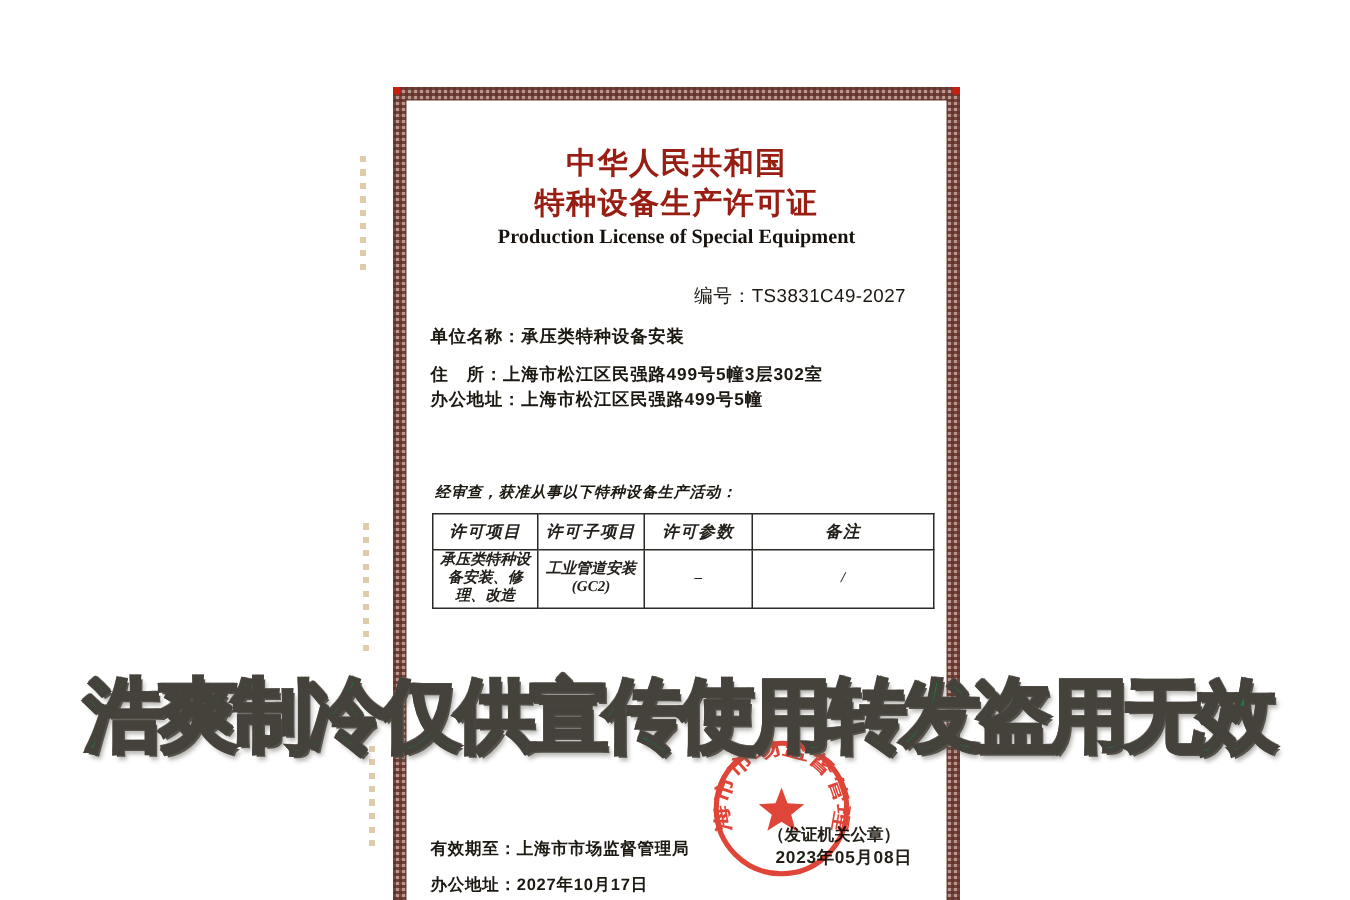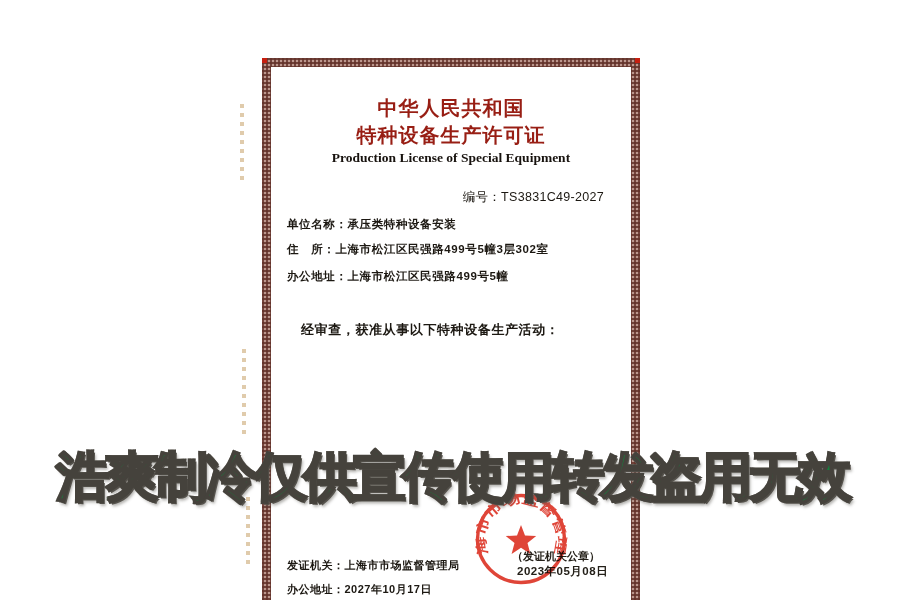--- a/index.html
+++ b/index.html
@@ -20,22 +20,22 @@
   .abs { position:absolute; z-index:10; }
   .title-cn { left:262px; width:378px; text-align:center; color:#981e14;
               font-weight:bold; font-size:20px; letter-spacing:1px; white-space:nowrap; }
   .title-en { left:262px; width:378px; text-align:center; color:#17120e;
               font-family:"Liberation Serif","DejaVu Serif",serif;
               font-weight:bold; font-size:13.5px; white-space:nowrap; }
   .license-no { top:149px; right:296px; font-size:12.5px; font-weight:normal;
                 color:#1c1812; white-space:nowrap; letter-spacing:.3px; }
   .field-row { left:287px; font-size:11.5px; font-weight:bold; color:#1c1812;
                white-space:nowrap; letter-spacing:.6px; }
-  .approval { left:301px; top:281px; font-size:13px; font-weight:bold;
-              color:#1c1812; letter-spacing:.6px; white-space:nowrap; }
+  .approval { left:290px; top:281px; font-size:10px; font-weight:bold;
+              color:#1c1812; letter-spacing:.6px; white-space:nowrap;font-style:italic; }
 
   
   table.lic { position:absolute; left:288px; top:302px; width:334px; z-index:10;
               border-collapse:collapse; table-layout:fixed;
               font-family:"Liberation Serif","DejaVu Serif",serif; font-style:italic; }
   table.lic th, table.lic td { border:1.4px solid #2c2a26; text-align:center;
               vertical-align:middle; color:#24211c; overflow:hidden; }
   table.lic th { height:24px; font-size:11px; font-weight:bold; letter-spacing:1px; }
   table.lic td { height:36px; font-size:10px; font-weight:bold; line-height:1.2;
                  white-space:pre-line; padding:1px 2px; }
@@ -85,26 +85,49 @@
   <div class="corner-dot" style="left:635px; top:575px;"></div>
 
   <div class="abs title-cn" style="top:55px;">中华人民共和国</div>
   <div class="abs title-cn" style="top:82px;">特种设备生产许可证</div>
   <div class="abs title-en" style="top:110px;">Production License of Special Equipment</div>
 
   <div class="abs license-no"><span>编号：</span><span>TS3831C49-2027</span></div>
 
   <div class="abs field-row" style="top:177px;"><span>单位名称：</span><span>承压类特种设备安装</span></div>
   <div class="abs field-row" style="top:202px;"><span>住　所：</span><span>上海市松江区民强路499号5幢3层302室</span></div>
-  <div class="abs field-row" style="top:229px;"><span>办公地址：</span><span>上海市松江区民强路499号5幢</span></div>
+  <div class="abs field-row" style="top:219px;"><span>办公地址：</span><span>上海市松江区民强路499号5幢</span></div>
 
   <div class="abs approval">经审查，获准从事以下特种设备生产活动：</div>
 
+  <table class="lic">
+    <colgroup>
+        <col style="width:70px">
+        <col style="width:71px">
+        <col style="width:72px">
+        <col style="width:121px">
+      </colgroup>
+    <tbody>
+        <tr>
+      <th>许可项目</th>
+      <th>许可子项目</th>
+      <th>许可参数</th>
+      <th>备注</th>
+    </tr>
+    <tr>
+      <td>承压类特种设备安装、修理、改造</td>
+      <td>工业管道安装
+(GC2)</td>
+      <td>–</td>
+      <td>/</td>
+    </tr>
+  </tbody>
+    </table>
 
-  <div class="abs footer-row" style="top:518px;"><span>发证机关：</span><span>上海市市场监督管理局</span></div>
+  <div class="abs footer-row" style="top:518px;"><span>有效期至：</span><span>上海市市场监督管理局</span></div>
   <div class="abs footer-row" style="top:542px;"><span>办公地址：</span><span>2027年10月17日</span></div>
 
   <div class="abs seal-note">（发证机关公章）</div>
   <div class="abs seal-date">2023年05月08日</div>
 
   <svg class="stamp" viewBox="0 0 110 110">
     <circle cx="55" cy="55" r="43.5" fill="none" stroke="#dd3527" stroke-width="3.4"></circle>
     <polygon fill="#dd3527" points="55,41 59,51.5 70.2,52.1 61.5,59.1 64.4,69.9 55,63.8 45.6,69.9 48.5,59.1 39.8,52.1 51,51.5"></polygon>
     <path id="arcpath" d="M 23.8 73 A 36 36 0 1 1 86.2 73" fill="none"></path>
     <text font-size="12.5" font-weight="bold" fill="#dd3527" font-family="Liberation Sans, DejaVu Sans, sans-serif">

